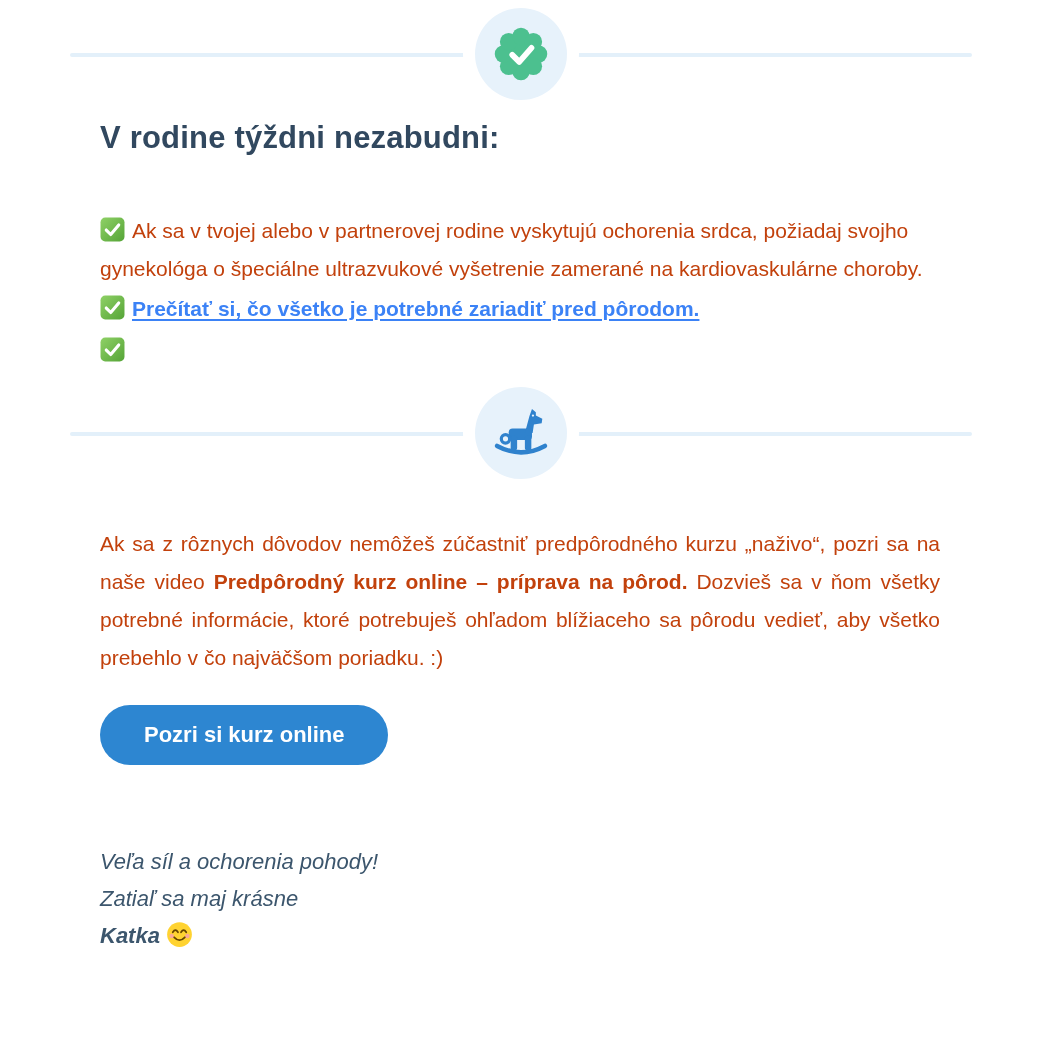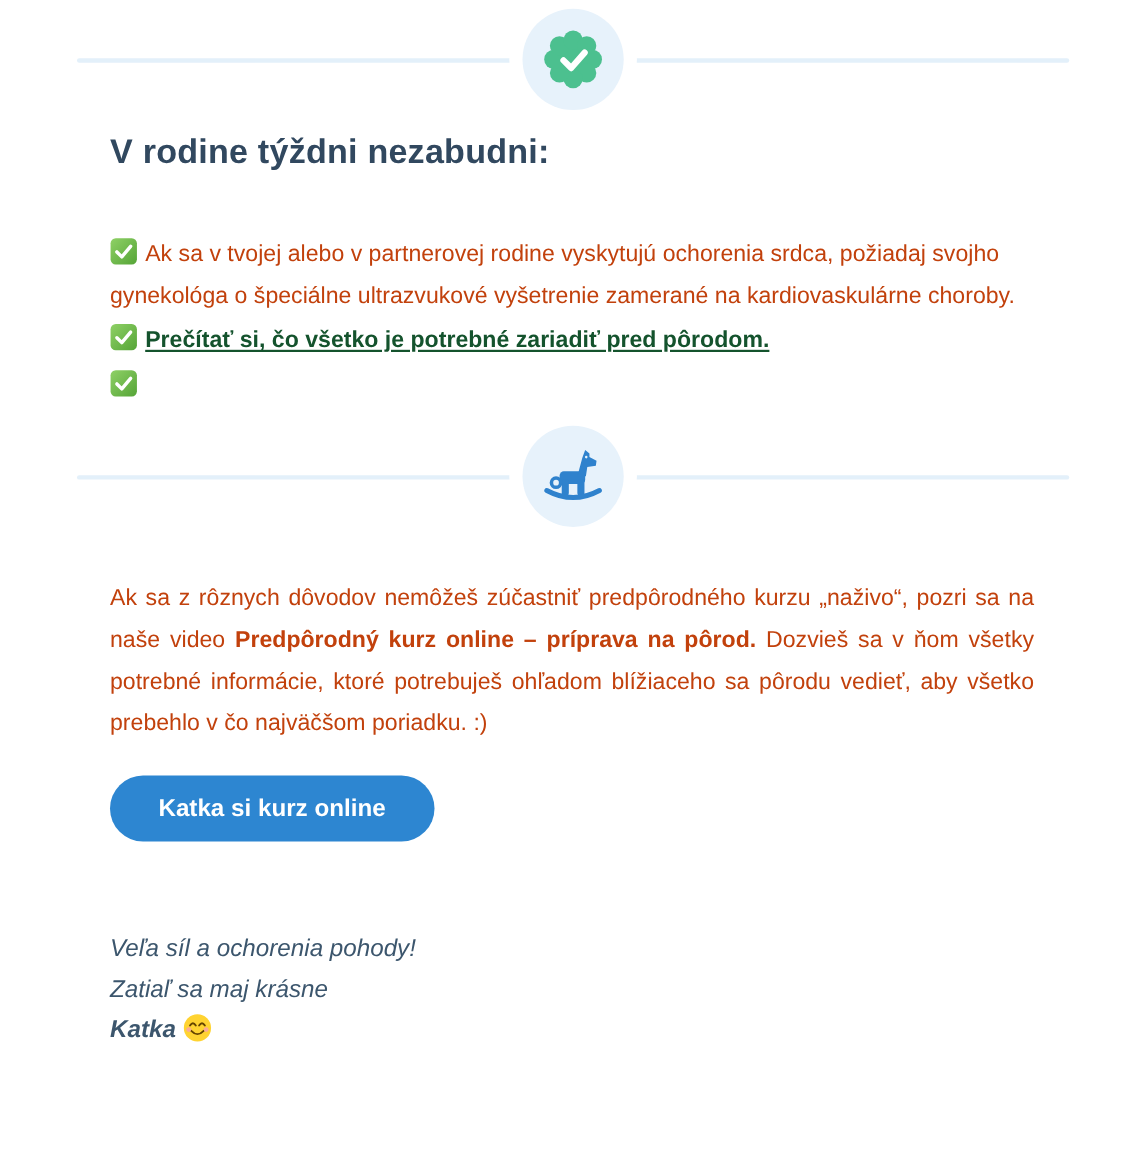--- a/index.html
+++ b/index.html
@@ -35,21 +35,21 @@
   .reminders h1 { margin-top:18px; }
   .course h1 { margin-top:22px; }
 
   .body-text { font-size:21px; line-height:38px; color:#c2410c; }
 
   .reminder-para { margin-top:54px; }
   .check-icon { display:inline-block; width:25px; height:25px; vertical-align:-4px; margin-right:7px; }
 
   .link-row { line-height:42px; font-size:21px; }
   .link-row a {
-    color:#14532d; font-weight:700; text-decoration:underline;
+    color:#3b82f6; font-weight:700; text-decoration:underline;
     text-underline-offset:3px;
   }
 
   .course-para { margin-top:46px; text-align:justify; }
   .course-para .bold { font-weight:700; }
 
   .cta-wrap { margin-top:28px; }
   .cta-button {
     display:inline-block; background:#2d86d1; color:#ffffff;
     font-size:22px; font-weight:700; line-height:26px;
@@ -135,21 +135,21 @@
         <path d="M11 68 Q48 88 85 68" fill="none" stroke="#2f82cd" stroke-width="7" stroke-linecap="round"></path>
       </svg>
     </div>
   </div>
 
   <div class="content course">
 
     <p class="body-text course-para"><span>Ak sa z rôznych dôvodov nemôžeš zúčastniť predpôrodného kurzu „naživo“, pozri sa na naše video </span><span class="bold">Predpôrodný kurz online – príprava na pôrod.</span><span> Dozvieš sa v ňom všetky potrebné informácie, ktoré potrebuješ ohľadom blížiaceho sa pôrodu vedieť, aby všetko prebehlo v čo najväčšom poriadku. :)</span></p>
 
     <div class="cta-wrap">
-      <a href="#" class="cta-button">Katka si kurz online</a>
+      <a href="#" class="cta-button">Pozri si kurz online</a>
     </div>
 
     <div class="signature">
       <p>Veľa síl a ochorenia pohody!</p>
       <p>Zatiaľ sa maj krásne</p>
       <p><span class="name">Katka</span><svg class="emoji" viewBox="0 0 36 36">
           <circle cx="18" cy="18" r="16.5" fill="#ffd331"></circle>
           <path d="M9 15 q3.5 -5.5 7 0" fill="none" stroke="#664500" stroke-width="2.3" stroke-linecap="round"></path>
           <path d="M20 15 q3.5 -5.5 7 0" fill="none" stroke="#664500" stroke-width="2.3" stroke-linecap="round"></path>
           <path d="M10.5 21.5 q7.5 8 15 0" fill="none" stroke="#664500" stroke-width="2.3" stroke-linecap="round"></path>

